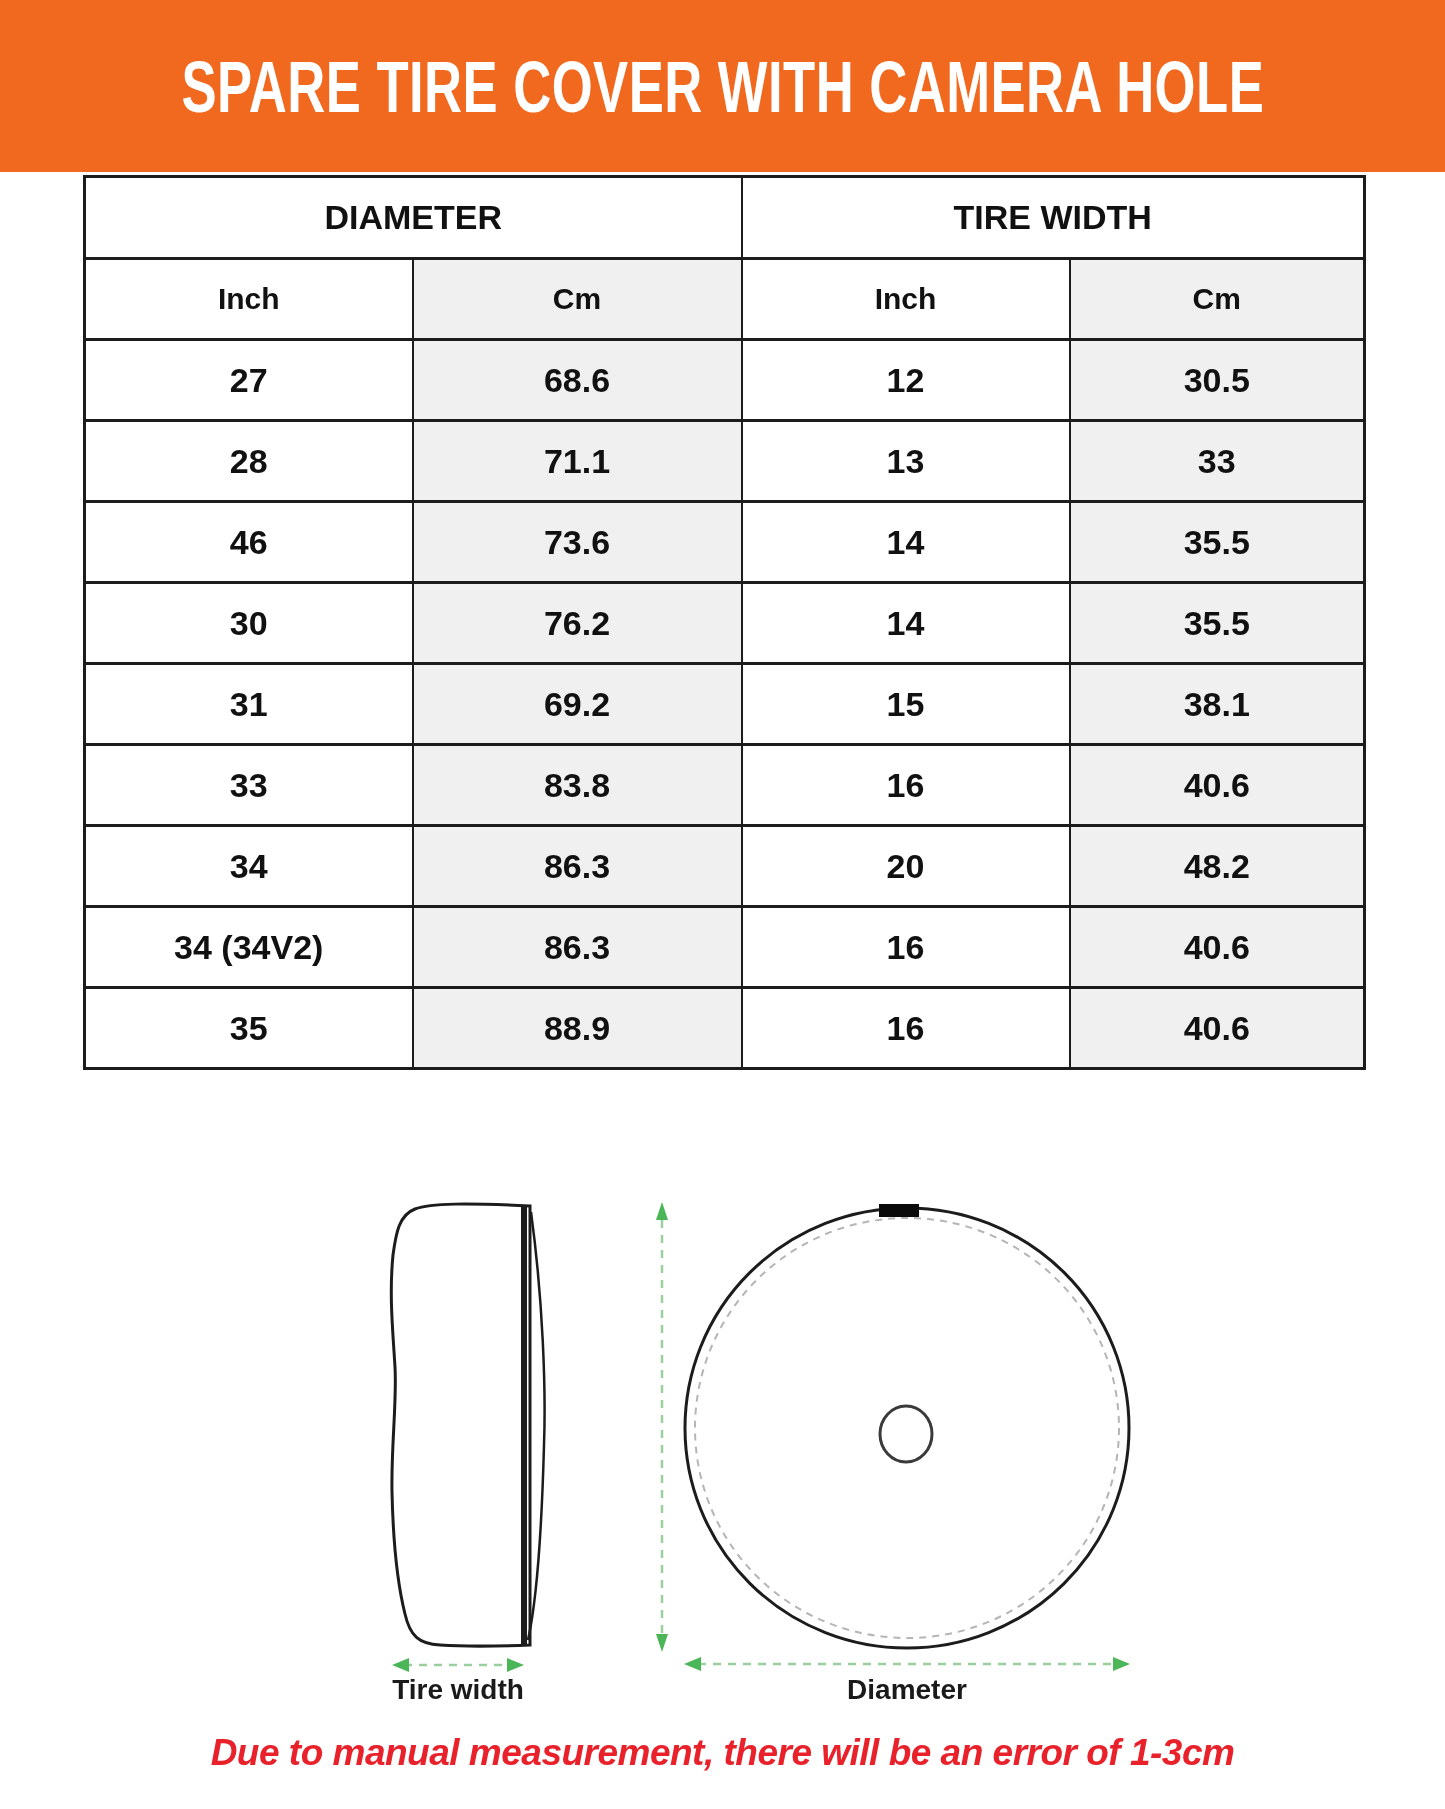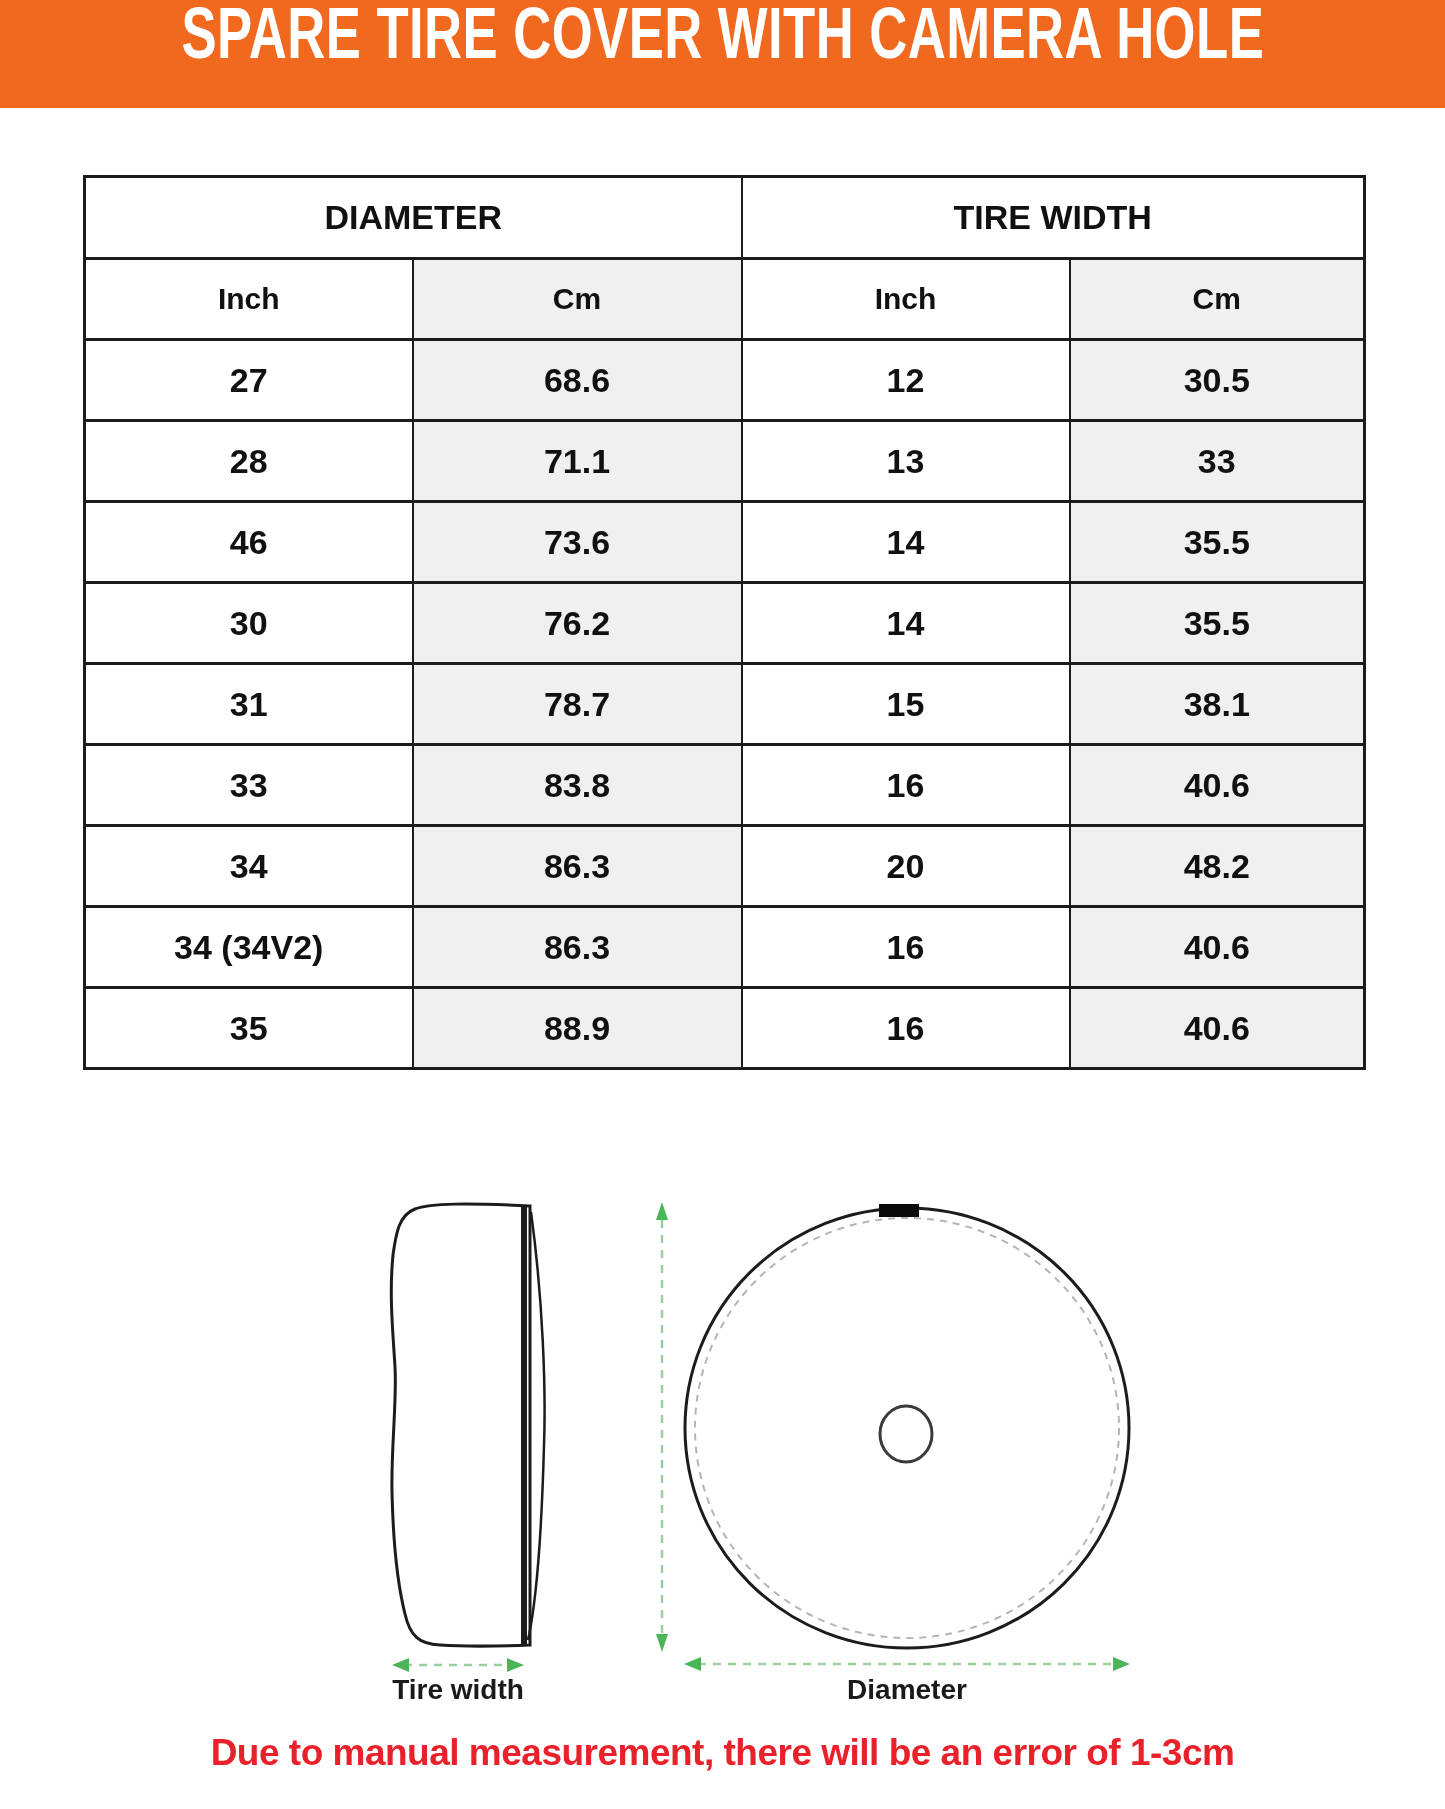--- a/index.html
+++ b/index.html
@@ -5,22 +5,22 @@
   * { margin:0; padding:0; box-sizing:border-box; }
   html,body { background:#ffffff; }
   body { font-family:"Liberation Sans", sans-serif; }
   .page {
     position:relative; width:1445px; height:1809px;
     background:#ffffff; overflow:hidden; margin:0 auto;
   }
 
   
   .banner {
-    position:absolute; left:0; top:0; width:1445px; height:108px;
-    display:flex; justify-content:center;
+    position:absolute; left:0; top:0; width:1445px; height:172px;
+    display:flex; align-items:center; justify-content:center;
   }
   .banner-title {
     color:#ffffff; font-size:62px; font-weight:700; white-space:nowrap;
     transform:scale(0.85,1.18); transform-origin:center;
     letter-spacing:0.5px;
   }
 
   
   table.size-table {
     position:absolute; left:83px; top:175px; width:1280px;
@@ -49,20 +49,21 @@
     font-size:28px; font-weight:700; color:#1a1a1a;
   }
   .dim-label.tirewidth { left:338px; top:1674px; }
   .dim-label.diameter  { left:787px; top:1674px; }
 
   
   .note {
     position:absolute; left:0; top:1732px; width:1445px;
     text-align:center; font-size:37px; font-weight:700;
     letter-spacing:-0.5px;
+    font-style:italic;
   }
 </style>
 </head>
 <body>
 
 <div class="page">
 
   <div class="banner" style="background: rgb(240, 105, 31);">
     <span class="banner-title" style="color: rgb(255, 255, 255);">SPARE TIRE COVER WITH CAMERA HOLE</span>
   </div>
@@ -105,21 +106,21 @@
           <td class="body-cell shade">35.5</td>
         </tr>
         <tr class="data-row">
           <td class="body-cell">30</td>
           <td class="body-cell shade">76.2</td>
           <td class="body-cell">14</td>
           <td class="body-cell shade">35.5</td>
         </tr>
         <tr class="data-row">
           <td class="body-cell">31</td>
-          <td class="body-cell shade">78.7</td>
+          <td class="body-cell shade">69.2</td>
           <td class="body-cell">15</td>
           <td class="body-cell shade">38.1</td>
         </tr>
         <tr class="data-row">
           <td class="body-cell">33</td>
           <td class="body-cell shade">83.8</td>
           <td class="body-cell">16</td>
           <td class="body-cell shade">40.6</td>
         </tr>
         <tr class="data-row">

